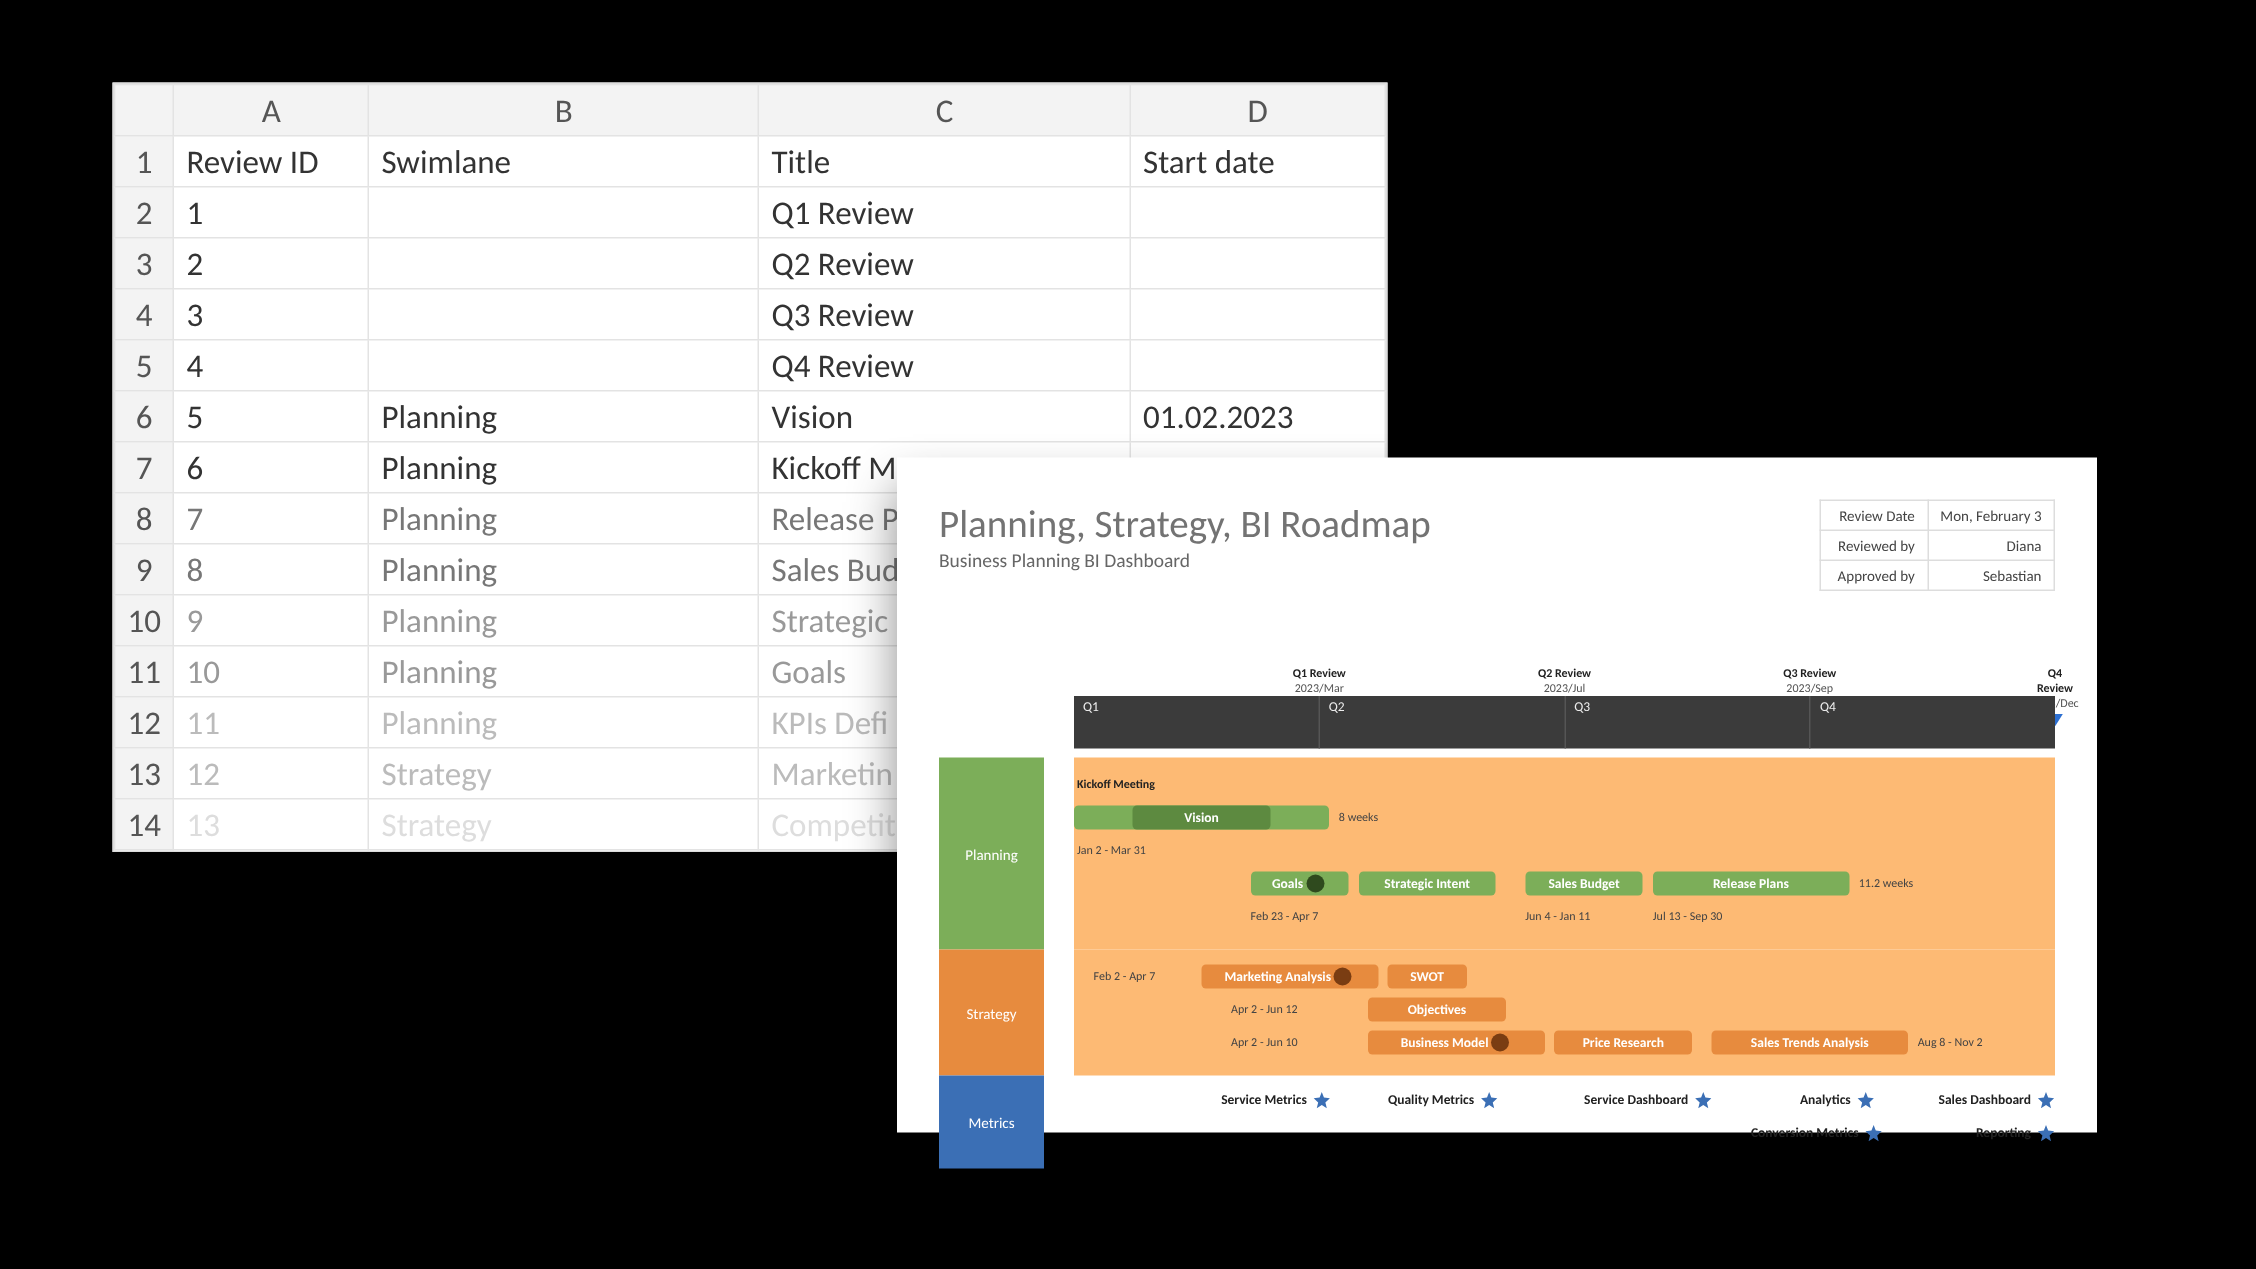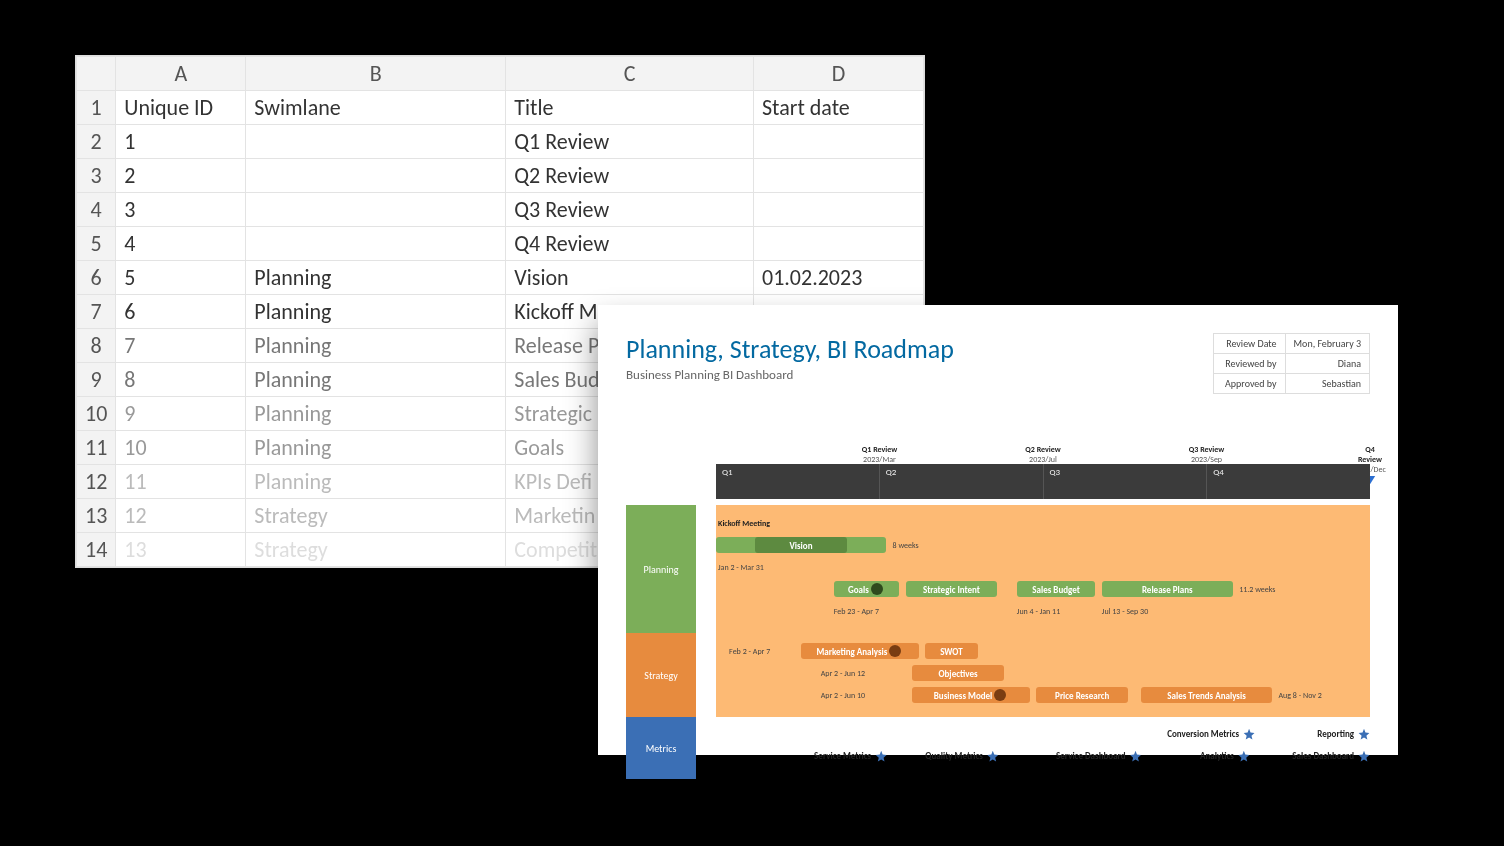--- a/index.html
+++ b/index.html
@@ -61,21 +61,21 @@
     position: absolute;
     top: 305px;
     left: 598px;
     width: 800px;
     height: 450px;
     background: #fff;
     box-shadow: 0 18px 30px rgba(0,0,0,0.45);
     padding: 28px 28px 24px 28px;
   }
   .rm-head { display: flex; justify-content: space-between; align-items: flex-start; }
-  .rm-title { font-size: 26px; color: #0369a1; font-weight: 400; }
+  .rm-title { font-size: 26px; color: #737373; font-weight: 400; }
   .rm-sub   { font-size: 13px; color: #666; margin-top: 2px; }
   .rm-meta { border: 1px solid #be185d; border-collapse: collapse; font-size: 10px; color: #444; text-align: right; }
   .rm-meta td { border: 1px solid #ddd; padding: 3px 8px; }
   .rm-meta td:first-child { width: 72px; }
 
   .timeline { position: relative; margin-top: 50px; height: 55px; }
   .milestones { position: absolute; top: 0; left: 90px; right: 0; height: 30px; }
   .ms { position: absolute; font-size: 8px; font-weight: 700; color: #222; text-align: center; transform: translateX(-50%); }
   .ms .date { font-weight: 400; color: #555; font-size: 8px; }
   .ms .marker {
@@ -138,21 +138,21 @@
     <tbody>
         <tr class="colhead">
       <th class="corner rownum"></th>
       <th class="colA">A</th>
       <th class="colB">B</th>
       <th>C</th>
       <th class="colD">D</th>
     </tr>
     <tr>
       <td class="rownum">1</td>
-      <td>Unique ID</td>
+      <td>Review ID</td>
       <td>Swimlane</td>
       <td>Title</td>
       <td>Start date</td>
     </tr>
     <tr>
           <td class="rownum">2</td>
           <td>1</td>
           <td></td>
           <td>Q1 Review</td>
           <td></td>
@@ -343,26 +343,26 @@
           <div class="bar orange" style="left:65%;width:20%">Sales Trends Analysis</div>
           <span class="txt" style="left:86%">Aug 8 - Nov 2</span>
         </div>
       </div>
     </div>
 
     <div class="lane">
       <div class="lane-label metrics-lbl">Metrics</div>
       <div class="lane-body nobg">
         <div class="row">
-          <span class="chip" style="left:69%"><span>Conversion Metrics</span><span class="dot"></span></span>
-          <span class="chip" style="right:0"><span>Reporting</span><span class="dot"></span></span>
-        </div>
-        <div class="row">
           <span class="chip" style="left:15%"><span>Service Metrics</span><span class="dot"></span></span>
           <span class="chip" style="left:32%"><span>Quality Metrics</span><span class="dot"></span></span>
           <span class="chip" style="left:52%"><span>Service Dashboard</span><span class="dot"></span></span>
           <span class="chip" style="left:74%"><span>Analytics</span><span class="dot"></span></span>
           <span class="chip" style="right:0"><span>Sales Dashboard</span><span class="dot"></span></span>
         </div>
+        <div class="row">
+          <span class="chip" style="left:69%"><span>Conversion Metrics</span><span class="dot"></span></span>
+          <span class="chip" style="right:0"><span>Reporting</span><span class="dot"></span></span>
+        </div>
       </div>
     </div>
   </div>
 </div>
 
 </body></html>

